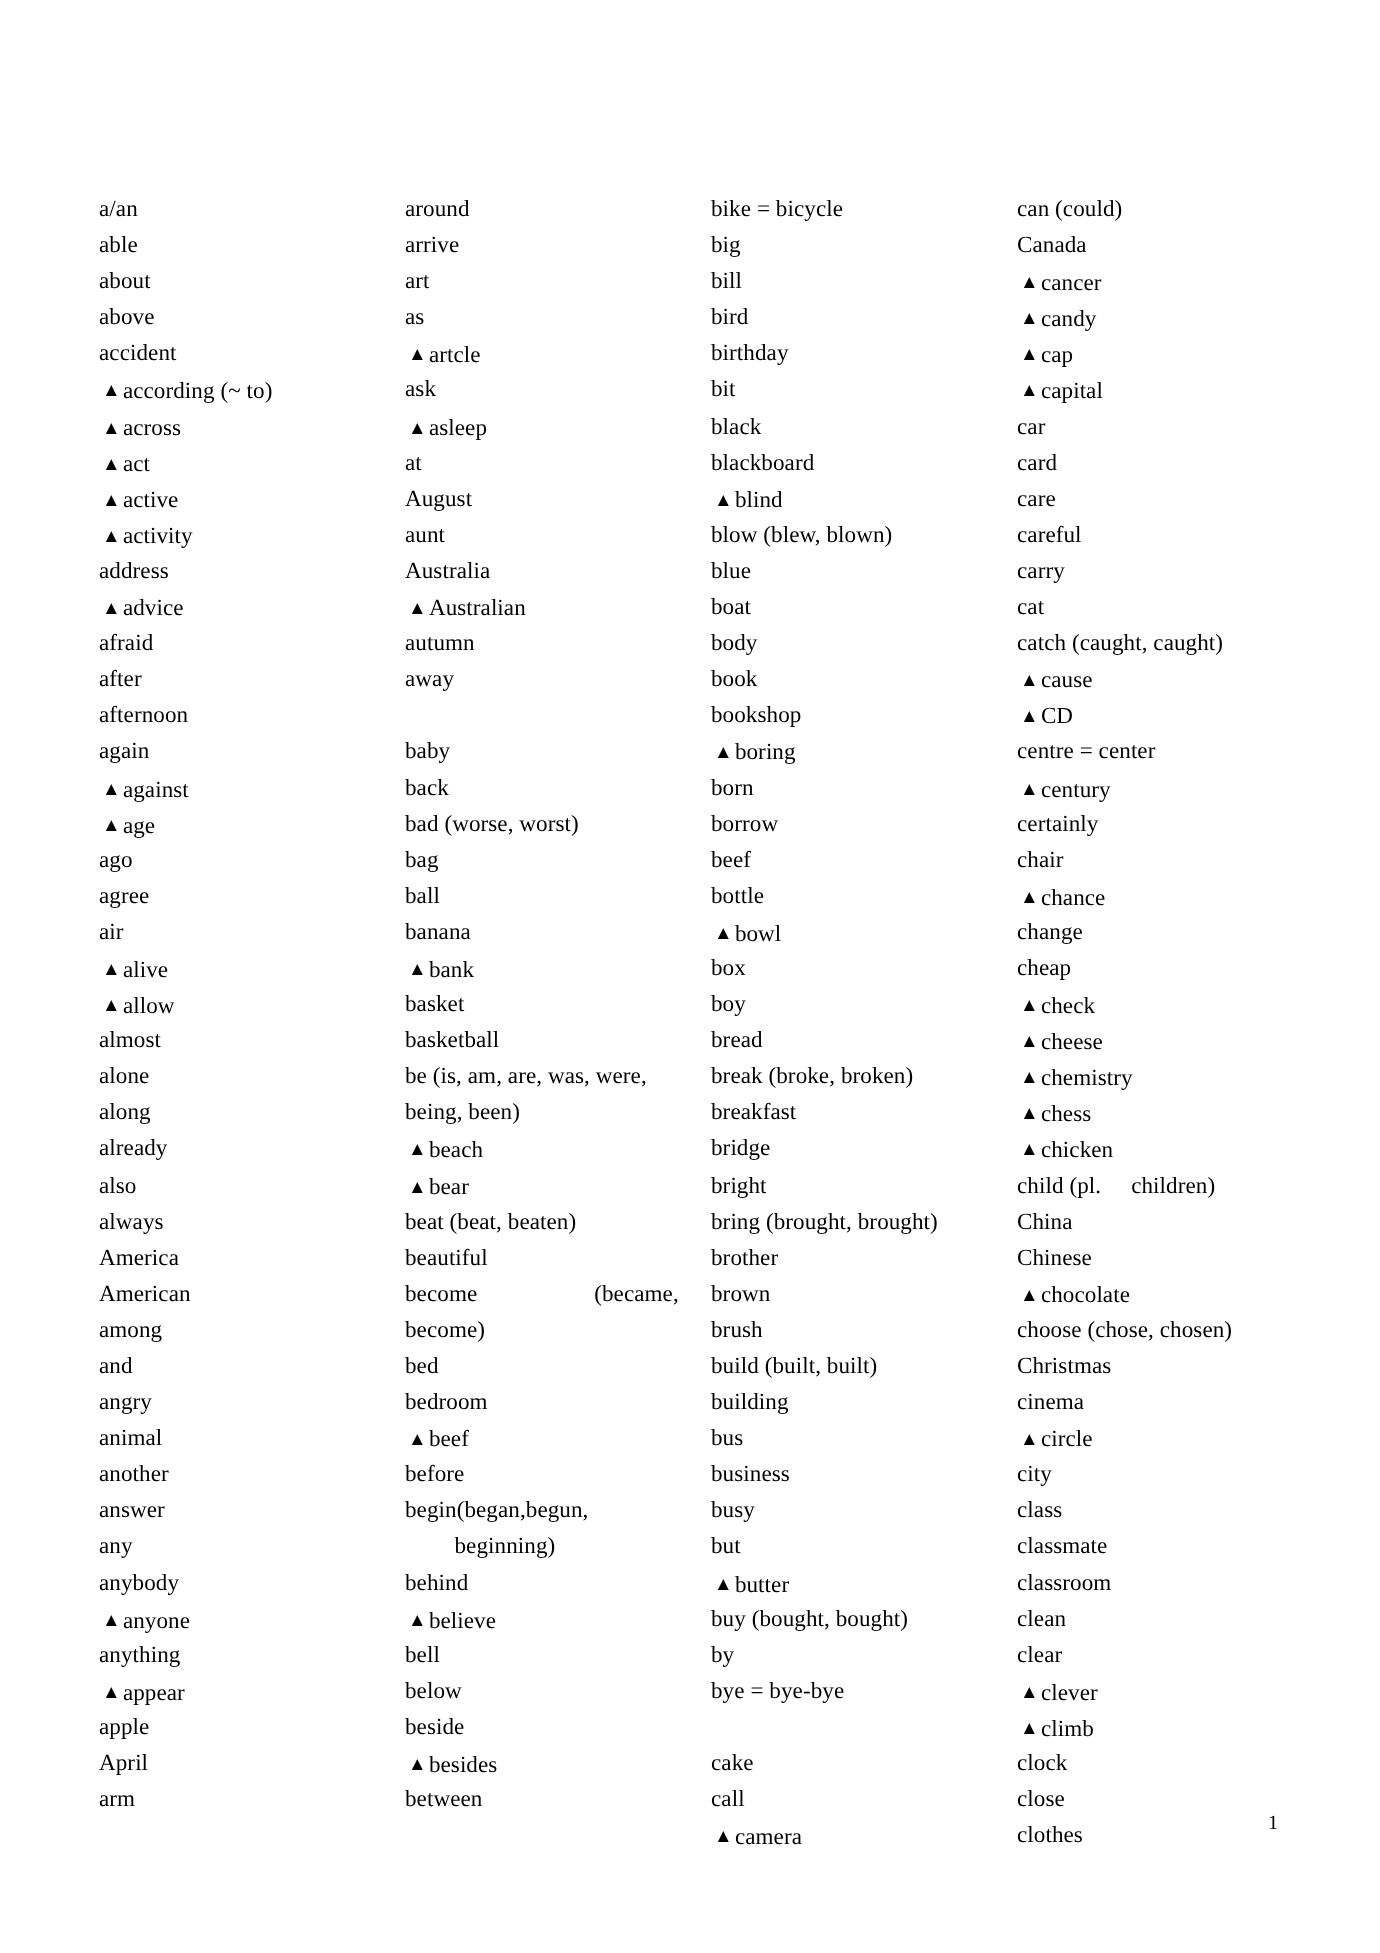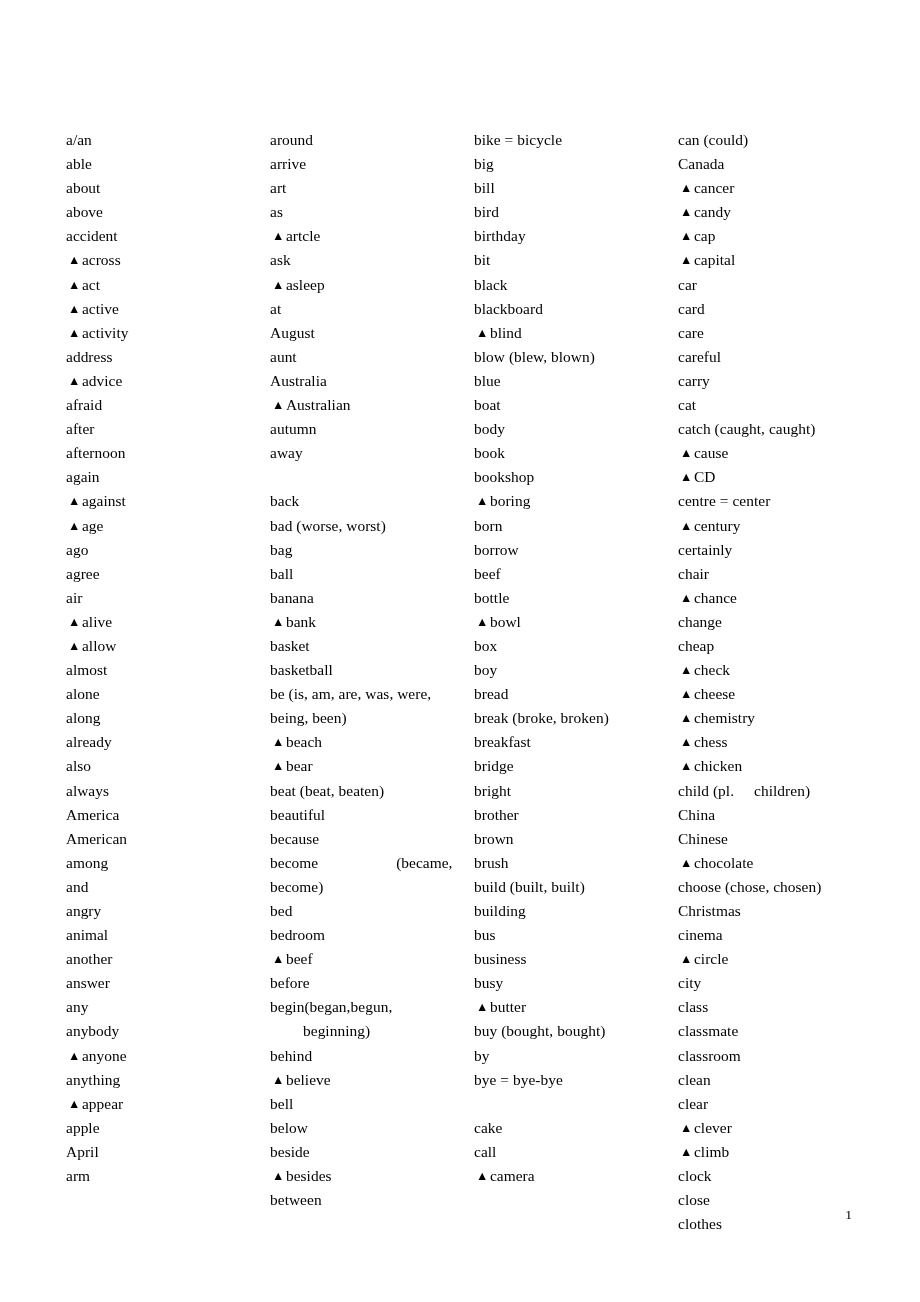--- a/index.html
+++ b/index.html
@@ -80,20 +80,21 @@
 
 <div id="page">
 
   <div id="columns">
       <div class="column">
         <div class="entry"><span class="txt">a/an</span></div>
         <div class="entry"><span class="txt">able</span></div>
         <div class="entry"><span class="txt">about</span></div>
         <div class="entry"><span class="txt">above</span></div>
         <div class="entry"><span class="txt">accident</span></div>
+        <div class="entry"><span class="marker">▲</span><span class="txt">according (~ to)</span></div>
         <div class="entry"><span class="marker">▲</span><span class="txt">across</span></div>
         <div class="entry"><span class="marker">▲</span><span class="txt">act</span></div>
         <div class="entry"><span class="marker">▲</span><span class="txt">active</span></div>
         <div class="entry"><span class="marker">▲</span><span class="txt">activity</span></div>
         <div class="entry"><span class="txt">address</span></div>
         <div class="entry"><span class="marker">▲</span><span class="txt">advice</span></div>
         <div class="entry"><span class="txt">afraid</span></div>
         <div class="entry"><span class="txt">after</span></div>
         <div class="entry"><span class="txt">afternoon</span></div>
         <div class="entry"><span class="txt">again</span></div>
@@ -136,35 +137,35 @@
         <div class="entry"><span class="txt">ask</span></div>
         <div class="entry"><span class="marker">▲</span><span class="txt">asleep</span></div>
         <div class="entry"><span class="txt">at</span></div>
         <div class="entry"><span class="txt">August</span></div>
         <div class="entry"><span class="txt">aunt</span></div>
         <div class="entry"><span class="txt">Australia</span></div>
         <div class="entry"><span class="marker">▲</span><span class="txt">Australian</span></div>
         <div class="entry"><span class="txt">autumn</span></div>
         <div class="entry"><span class="txt">away</span></div>
         <div class="entry blank"></div>
+        <div class="entry"><span class="txt">baby</span></div>
         <div class="entry"><span class="txt">back</span></div>
         <div class="entry"><span class="txt">bad (worse, worst)</span></div>
         <div class="entry"><span class="txt">bag</span></div>
         <div class="entry"><span class="txt">ball</span></div>
         <div class="entry"><span class="txt">banana</span></div>
         <div class="entry"><span class="marker">▲</span><span class="txt">bank</span></div>
         <div class="entry"><span class="txt">basket</span></div>
         <div class="entry"><span class="txt">basketball</span></div>
         <div class="entry"><span class="txt">be (is, am, are, was, were,</span></div>
         <div class="entry"><span class="txt">being, been)</span></div>
         <div class="entry"><span class="marker">▲</span><span class="txt">beach</span></div>
         <div class="entry"><span class="marker">▲</span><span class="txt">bear</span></div>
         <div class="entry"><span class="txt">beat (beat, beaten)</span></div>
         <div class="entry"><span class="txt">beautiful</span></div>
-        <div class="entry"><span class="txt">because</span></div>
         <div class="entry"><span class="txt">become</span><span class="gap-lg"></span><span class="txt2">(became,</span></div>
         <div class="entry"><span class="txt">become)</span></div>
         <div class="entry"><span class="txt">bed</span></div>
         <div class="entry"><span class="txt">bedroom</span></div>
         <div class="entry"><span class="marker">▲</span><span class="txt">beef</span></div>
         <div class="entry"><span class="txt">before</span></div>
         <div class="entry"><span class="txt">begin(began,begun,</span></div>
         <div class="entry indent"><span class="txt">beginning)</span></div>
         <div class="entry"><span class="txt">behind</span></div>
         <div class="entry"><span class="marker">▲</span><span class="txt">believe</span></div>
@@ -196,28 +197,30 @@
         <div class="entry"><span class="txt">beef</span></div>
         <div class="entry"><span class="txt">bottle</span></div>
         <div class="entry"><span class="marker">▲</span><span class="txt">bowl</span></div>
         <div class="entry"><span class="txt">box</span></div>
         <div class="entry"><span class="txt">boy</span></div>
         <div class="entry"><span class="txt">bread</span></div>
         <div class="entry"><span class="txt">break (broke, broken)</span></div>
         <div class="entry"><span class="txt">breakfast</span></div>
         <div class="entry"><span class="txt">bridge</span></div>
         <div class="entry"><span class="txt">bright</span></div>
+        <div class="entry"><span class="txt">bring (brought, brought)</span></div>
         <div class="entry"><span class="txt">brother</span></div>
         <div class="entry"><span class="txt">brown</span></div>
         <div class="entry"><span class="txt">brush</span></div>
         <div class="entry"><span class="txt">build (built, built)</span></div>
         <div class="entry"><span class="txt">building</span></div>
         <div class="entry"><span class="txt">bus</span></div>
         <div class="entry"><span class="txt">business</span></div>
         <div class="entry"><span class="txt">busy</span></div>
+        <div class="entry"><span class="txt">but</span></div>
         <div class="entry"><span class="marker">▲</span><span class="txt">butter</span></div>
         <div class="entry"><span class="txt">buy (bought, bought)</span></div>
         <div class="entry"><span class="txt">by</span></div>
         <div class="entry"><span class="txt">bye = bye-bye</span></div>
         <div class="entry blank"></div>
         <div class="entry"><span class="txt">cake</span></div>
         <div class="entry"><span class="txt">call</span></div>
         <div class="entry"><span class="marker">▲</span><span class="txt">camera</span></div>
       </div>
       <div class="column">

